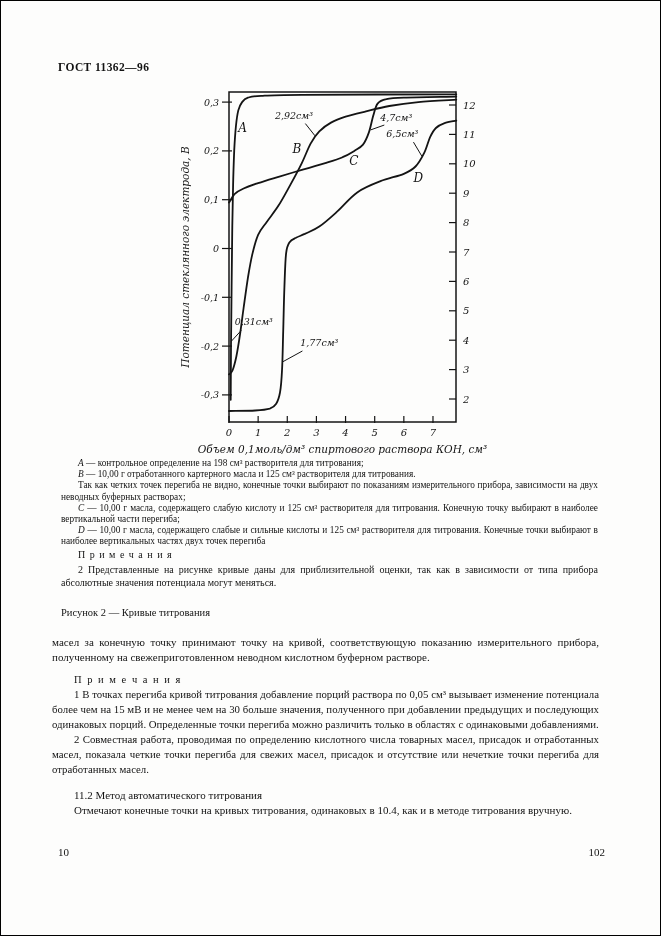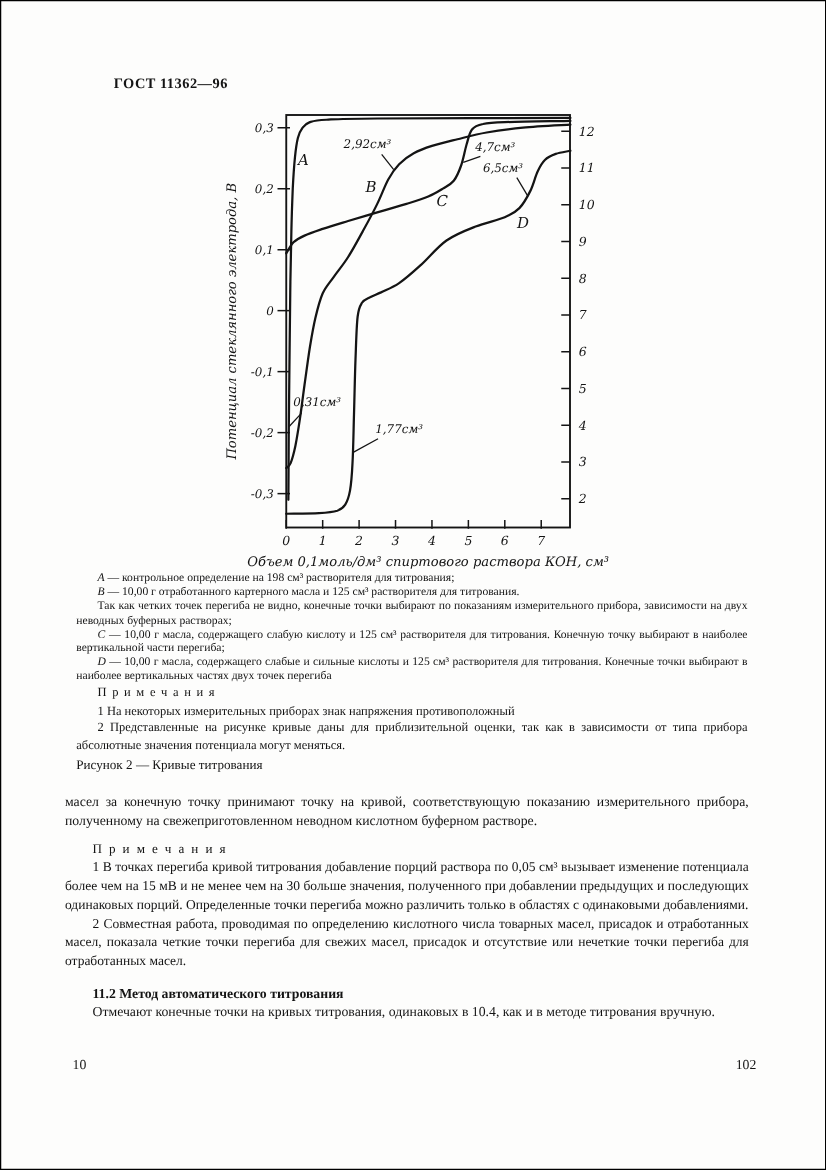--- a/index.html
+++ b/index.html
@@ -4,21 +4,21 @@
 <style>
   html,body{margin:0;padding:0;background:#e8e8e8;}
   .page{
     position:relative; width:661px; height:936px; margin:0 auto;
     background:#fdfdfc; border:1px solid #000; box-sizing:border-box;
     font-family:"Liberation Serif", serif; color:#141414;
     overflow:hidden;
   }
   .hdr{
     position:absolute; left:57px; top:60px;
-    font-weight:bold; font-size:11.5px; letter-spacing:.4px;margin-left:33px;
+    font-weight:bold; font-size:11.5px; letter-spacing:.4px;
   }
   .chart-wrap{ position:absolute; left:150px; top:86px; width:350px; height:374px; }
   .fig-legend{
     position:absolute; left:60px; top:457px; width:537px;
     font-size:9.3px; line-height:11.2px; text-align:justify;
   }
   .fig-legend p{ margin:0; text-indent:17px; }
   .fig-legend i{ font-style:italic; }
   .fig-notes{
     position:absolute; left:60px; top:547px; width:537px;
@@ -32,21 +32,21 @@
   }
   .bodytext{
     position:absolute; left:51px; top:634px; width:547px;
     font-size:11px; line-height:15px; text-align:justify;
   }
   .bodytext p{ margin:0; }
   .bodytext .ind{ text-indent:22px; }
   .bodytext .nt{ text-indent:22px; letter-spacing:1.5px; margin-top:7px; font-size:10.5px;}
   .bodytext .note{ font-size:10.8px; }
   .bodytext h4{
-    margin:11px 0 0 0; font-size:11px; font-weight:bold; text-indent:22px;
+    margin:11px 0 0 0; font-size:11px; font-weight:normal; text-indent:22px;
   }
   .footer-l{ position:absolute; left:57px; top:845px; font-size:11px; }
   .footer-c{ position:absolute; left:57px; top:845px; width:547px; text-align:right; font-size:11px; }
   svg text{ font-family:"DejaVu Serif", serif; font-style:italic; fill:#141414; }
 </style>
 </head>
 <body>
 
 <div class="page">
 
@@ -133,21 +133,20 @@
   <div class="fig-legend">
     <p><i>А</i><span> — контрольное определение на 198 см³ растворителя для титрования;</span></p>
     <p><i>В</i><span> — 10,00 г отработанного картерного масла и 125 см³ растворителя для титрования.</span></p>
     <p><i></i><span>Так как четких точек перегиба не видно, конечные точки выбирают по показаниям измерительного прибора, зависимости на двух неводных буферных растворах;</span></p>
     <p><i>С</i><span> — 10,00 г масла, содержащего слабую кислоту и 125 см³ растворителя для титрования. Конечную точку выбирают в наиболее вертикальной части перегиба;</span></p>
     <p><i>D</i><span> — 10,00 г масла, содержащего слабые и сильные кислоты и 125 см³ растворителя для титрования. Конечные точки выбирают в наиболее вертикальных частях двух точек перегиба</span></p>
   </div>
 
   <div class="fig-notes">
     <div class="nt">П р и м е ч а н и я</div>
-    <p>1 На некоторых измерительных приборах знак напряжения противоположный</p>
     <p>2 Представленные на рисунке кривые даны для приблизительной оценки, так как в зависимости от типа прибора абсолютные значения потенциала могут меняться.</p>
   </div>
 
   <div class="caption">Рисунок 2 — Кривые титрования</div>
 
   <div class="bodytext">
     <p>масел за конечную точку принимают точку на кривой, соответствующую показанию измерительного прибора, полученному на свежеприготовленном неводном кислотном буферном растворе.</p>
     <div class="nt">П р и м е ч а н и я</div>
     <p class="ind note">1 В точках перегиба кривой титрования добавление порций раствора по 0,05 см³ вызывает изменение потенциала более чем на 15 мВ и не менее чем на 30 больше значения, полученного при добавлении предыдущих и последующих одинаковых порций. Определенные точки перегиба можно различить только в областях с одинаковыми добавлениями.</p>
     <p class="ind note">2 Совместная работа, проводимая по определению кислотного числа товарных масел, присадок и отработанных масел, показала четкие точки перегиба для свежих масел, присадок и отсутствие или нечеткие точки перегиба для отработанных масел.</p>

